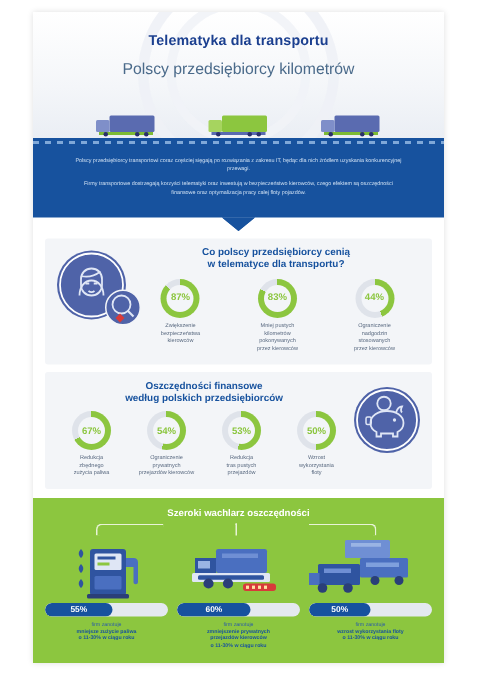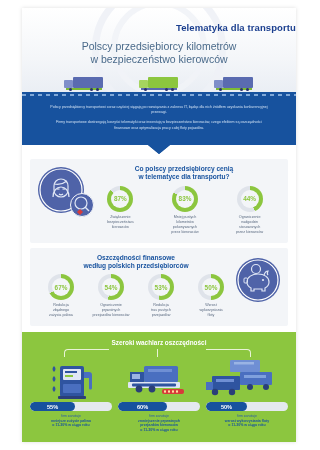--- a/index.html
+++ b/index.html
@@ -6,21 +6,21 @@
   body{width:318px;height:450px;overflow:hidden;font-family:"Liberation Sans",sans-serif;}
   .page{position:relative;width:318px;height:450px;background:#ffffff;}
   .sheet{position:absolute;left:22px;top:8px;width:274px;height:434px;background:#ffffff;
          box-shadow:0 0 4px rgba(0,0,0,.13);overflow:hidden;}
 
   
   .hero{position:relative;height:84px;background:linear-gradient(180deg,#ffffff 0%,#f4f6f9 60%,#eaeef4 100%);}
   .hero-ripple{position:absolute;left:50%;top:-26px;transform:translateX(-50%);width:120px;height:120px;
                border-radius:50%;border:7px solid #eef1f6;opacity:.9;}
   .hero-ripple.r2{width:84px;height:84px;top:-8px;border-width:6px;border-color:#f1f3f7;}
-  .hero-title{position:relative;text-align:right;padding-top:14px;font-size:9.5px;font-weight:bold;color:#1b3f8f;letter-spacing:.1px;}
+  .hero-title{position:relative;text-align:center;padding-top:14px;font-size:9.5px;font-weight:bold;color:#1b3f8f;letter-spacing:.1px;}
   .hero-sub{position:relative;text-align:center;margin-top:7px;font-size:10.5px;line-height:13px;color:#4a6a8a;font-weight:300;}
   .trucks{position:absolute;left:0;right:0;bottom:2px;height:22px;}
   .truck{position:absolute;bottom:0;}
   .tk-cab{position:absolute;left:0;bottom:2px;width:9px;height:8px;border-radius:1px;}
   .tk-box{position:absolute;left:9px;bottom:2px;width:30px;height:11px;border-radius:1px;}
   .tk-bar{position:absolute;left:2px;bottom:0;width:36px;height:2px;background:#7dbb34;}
   .tk-w{position:absolute;bottom:-1px;width:3px;height:3px;border-radius:50%;background:#2a2f6b;}
 
   
   .banner{position:relative;background:#17529e;}
@@ -71,21 +71,20 @@
 
 <div class="page">
 <div class="sheet">
 
   <div class="hero">
     <div class="hero-ripple"></div>
     <div class="hero-ripple r2"></div>
     <div class="hero-title">Telematyka dla transportu</div>
     <div class="hero-sub">
       <div>Polscy przedsiębiorcy kilometrów</div>
-      <div>w bezpieczeństwo kierowców</div>
     </div>
     <div class="trucks">
       <div class="truck" style="left:42px;">
         <div class="tk-box" style="background:#5a6bb0;"></div>
         <div class="tk-cab" style="background:#7f8fc9;"></div>
         <div class="tk-bar"></div>
         <div class="tk-w" style="left:5px;"></div>
             <div class="tk-w" style="left:26px;"></div>
             <div class="tk-w" style="left:32px;"></div>
       </div>

